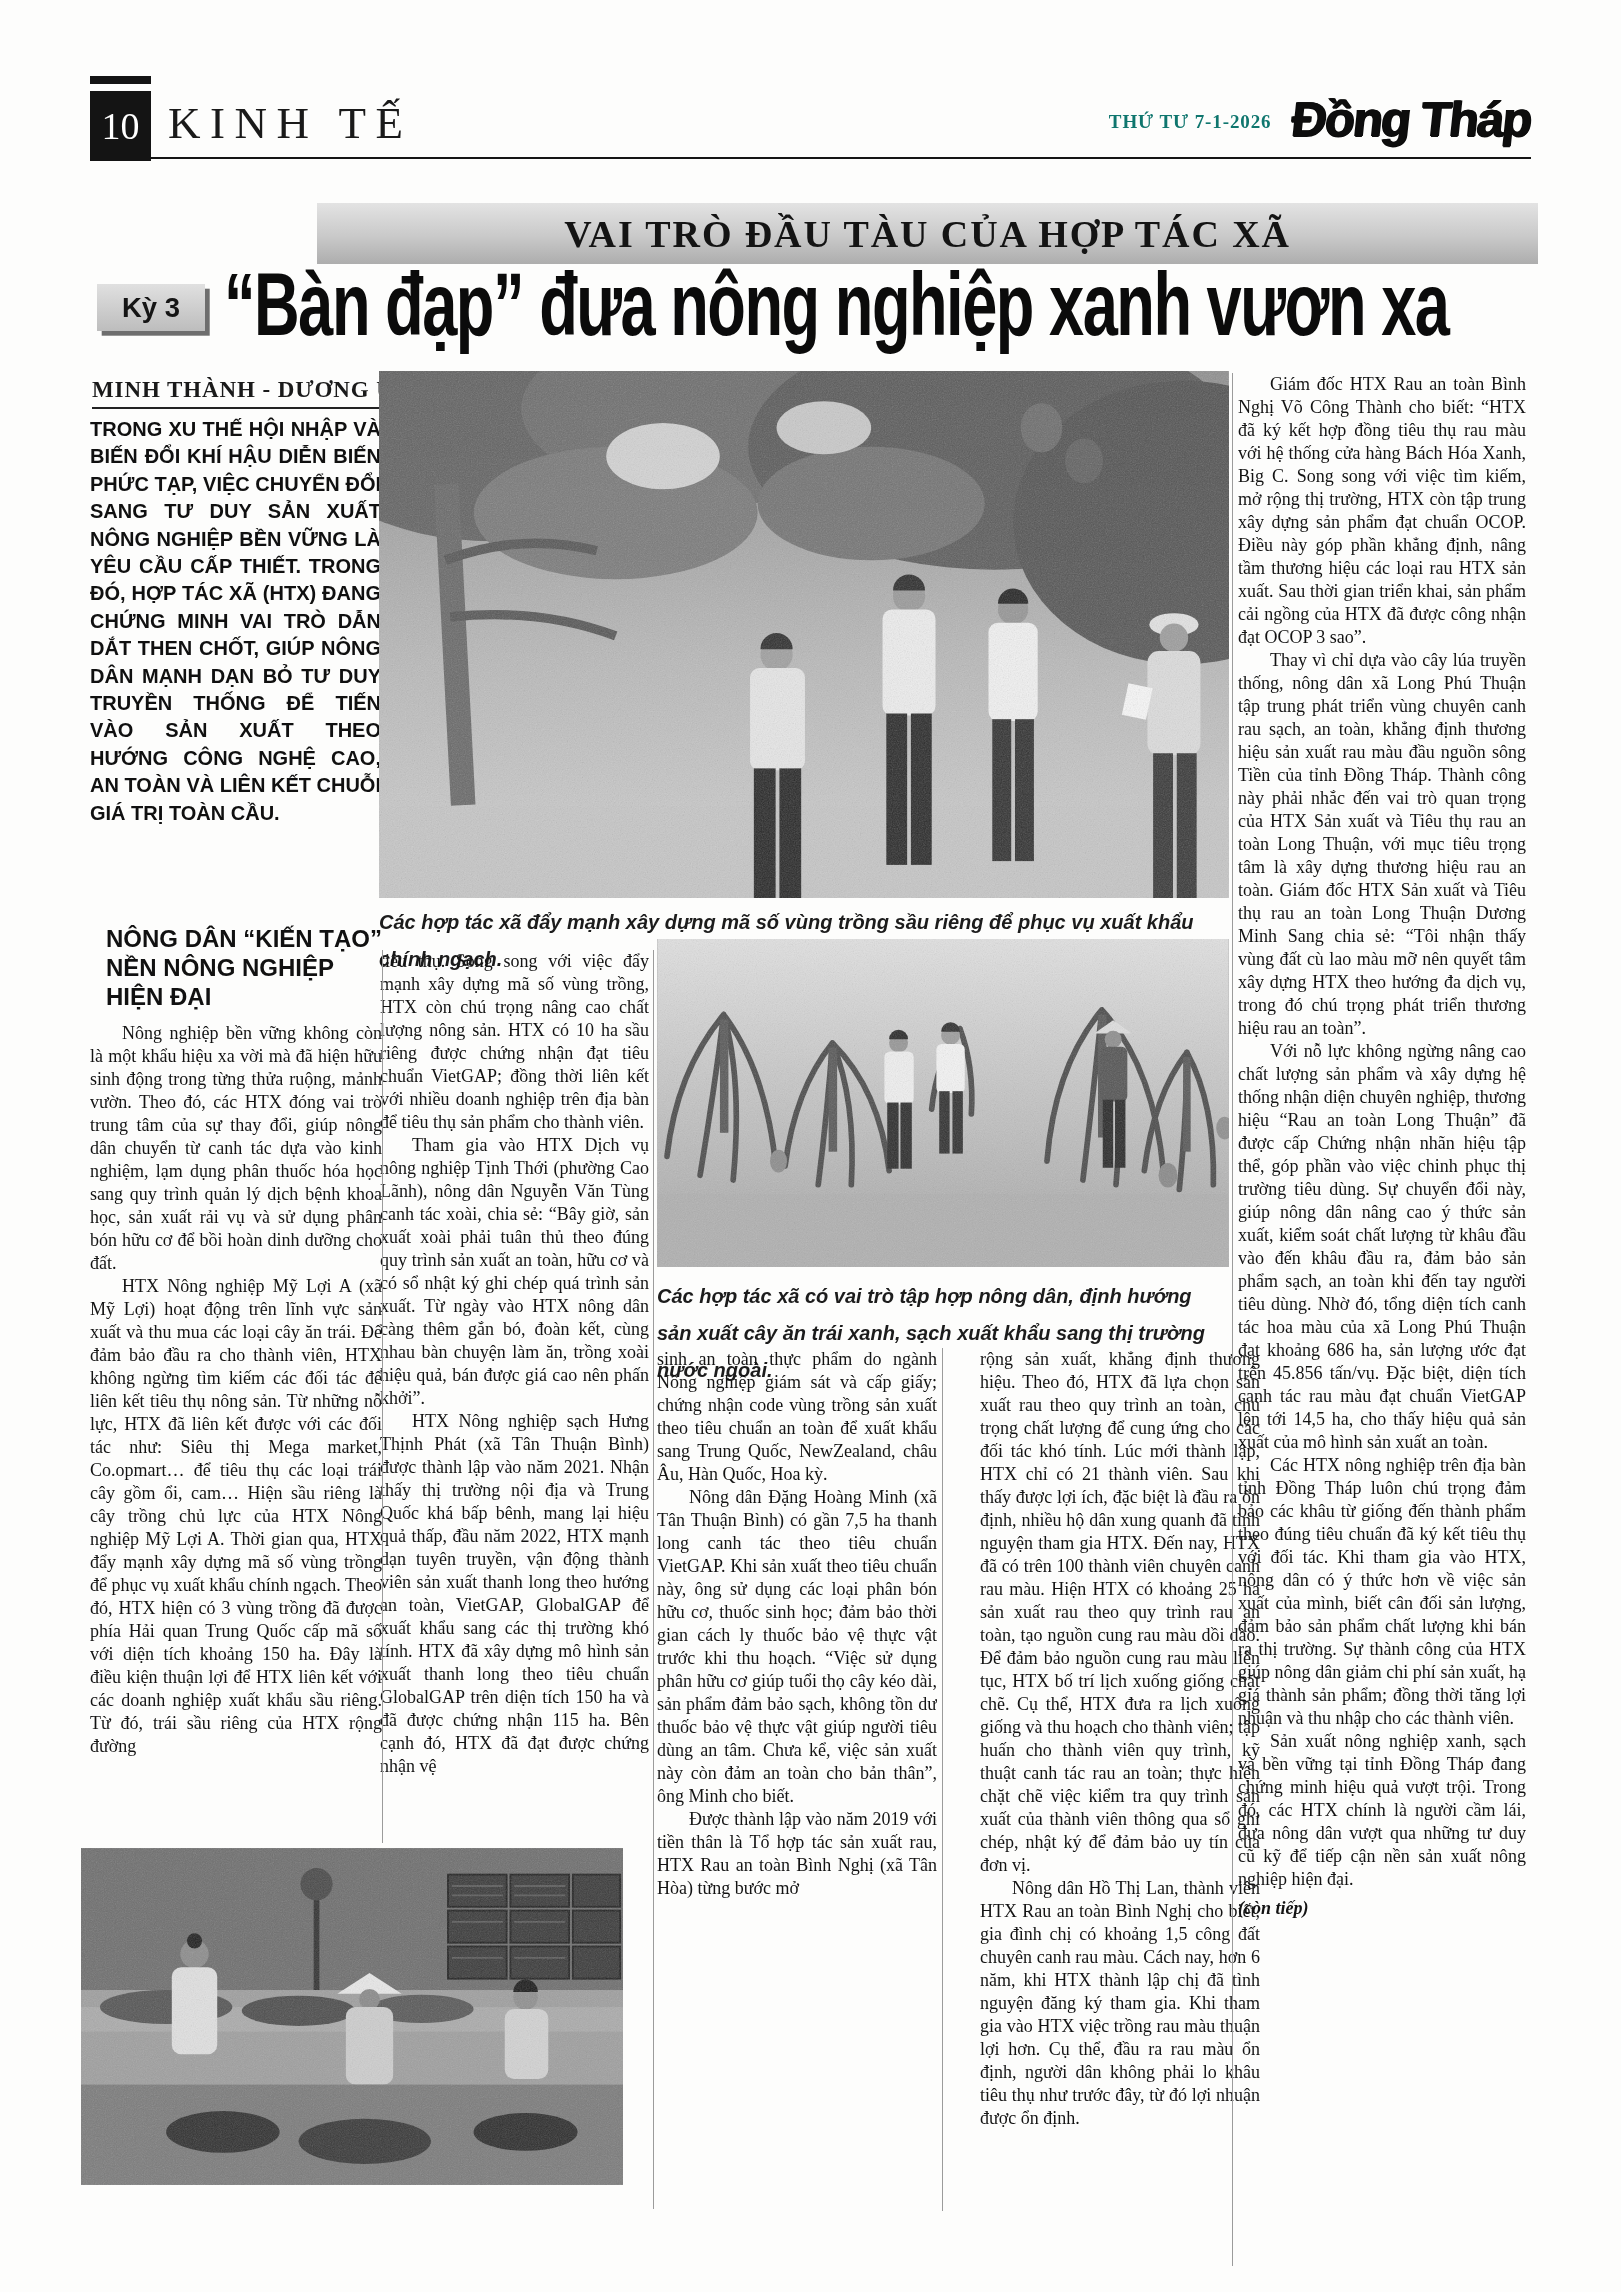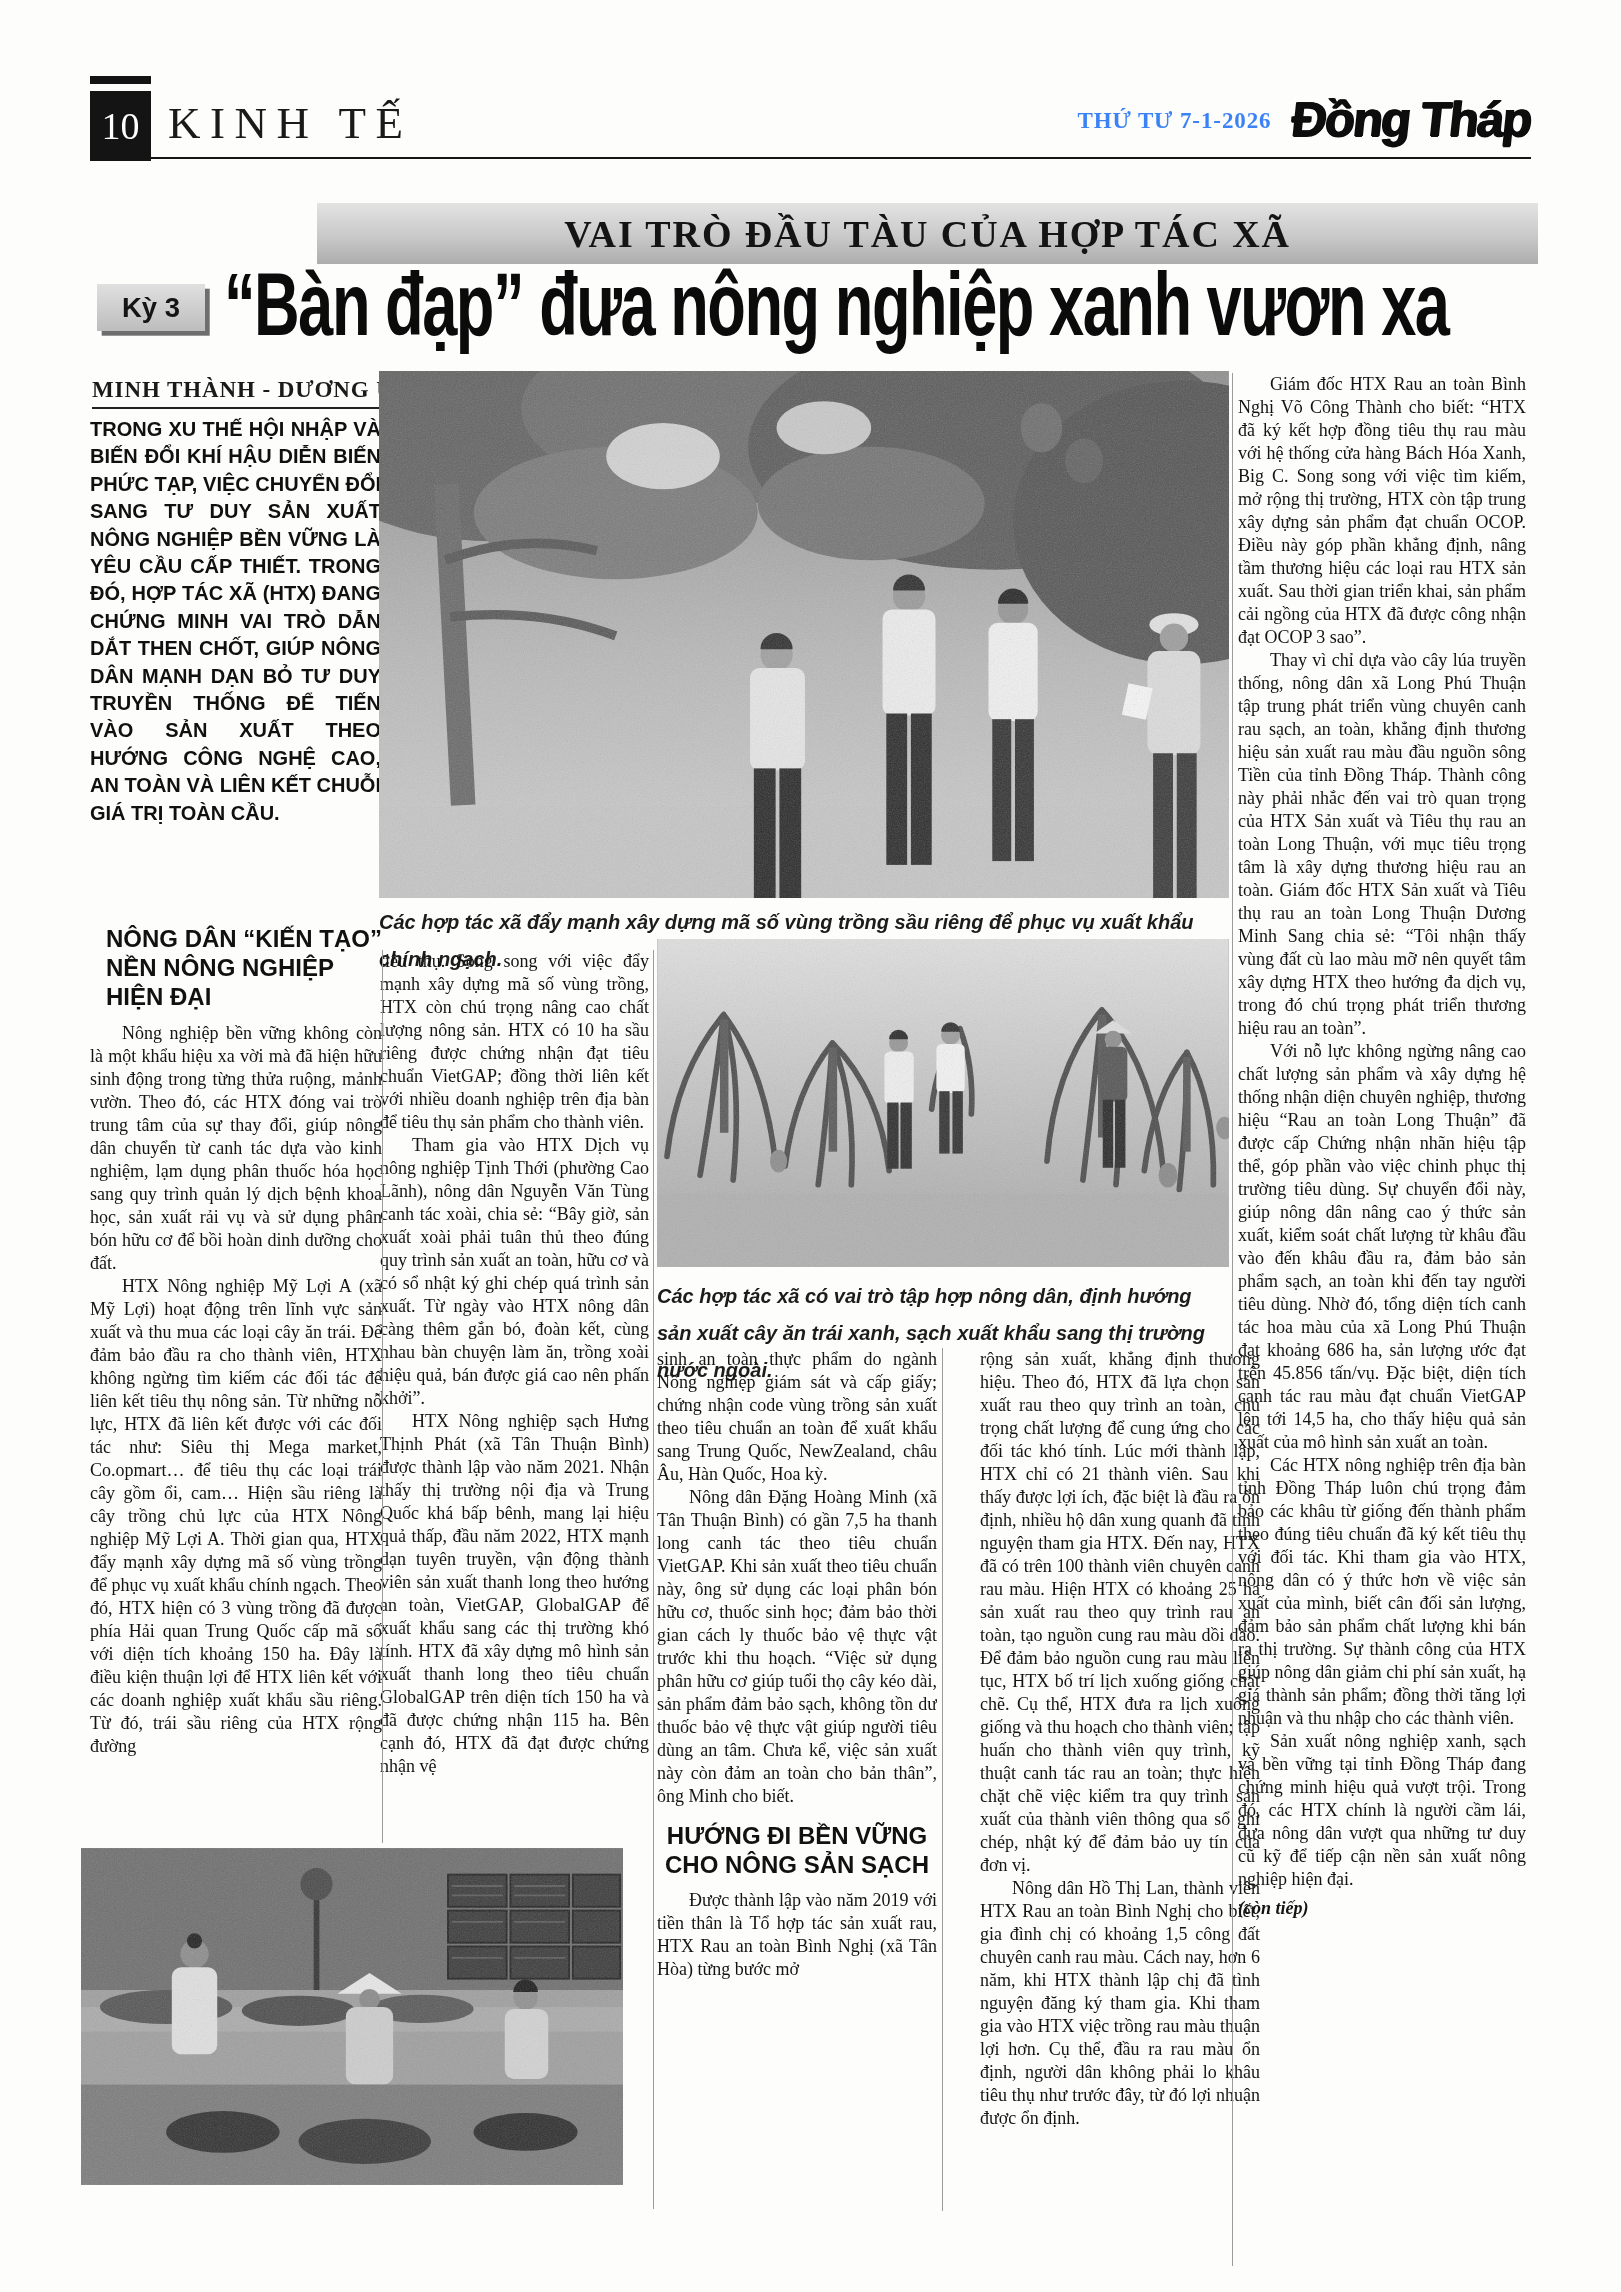--- a/index.html
+++ b/index.html
@@ -10,21 +10,21 @@
   .abs{position:absolute;}
 
   
   .hdr{left:90px;top:72px;width:1441px;height:85px;border-bottom:2.8px solid #151515;}
   .pnum-top{left:90px;top:76px;width:61px;height:7.6px;background:#141414;}
   .pnum-box{left:90px;top:91px;width:61px;height:70px;background:#141414;color:#fff;
     display:flex;align-items:center;justify-content:center;
     font-family:"Liberation Serif",serif;font-size:38px;}
   .section-title{left:168px;top:97px;font-size:45px;letter-spacing:9.5px;color:#1a1a1a;}
   .hdr-right{right:90px;left:auto;top:91px;width:719px;text-align:right;white-space:nowrap;}
-  .issue-date{font-size:23px;font-weight:bold;letter-spacing:0.9px;color:#3b82f6;
+  .issue-date{font-size:19px;font-weight:bold;letter-spacing:0.9px;color:#0f766e;
     font-family:"Liberation Serif",serif;margin-right:17px;vertical-align:7.6px;margin-left:36px;}
   .masthead{display:inline-block;font-family:"Liberation Sans",sans-serif;font-weight:bold;
     font-size:49px;transform:skewX(-6deg);letter-spacing:-1.9px;color:#0d0d0d;
     text-shadow:0.9px 0 #0d0d0d,-0.9px 0 #0d0d0d,0 0.9px #0d0d0d;}
 
   
   .kicker{left:317px;top:203px;width:1221px;height:61px;
     background:linear-gradient(#e3e3e3,#c9c9c9 55%,#adadad);
     display:flex;align-items:center;justify-content:center;
     font-weight:bold;font-size:38px;letter-spacing:1.9px;color:#141414;
@@ -236,21 +236,20 @@
           <rect x="484" y="170" width="11" height="72" fill="#2c2c2c"></rect>
       </g>
       <rect width="604" height="347" filter="url(#n2)"></rect>
     </svg>
   </div>
   <div class="abs caption cap2">Các hợp tác xã có vai trò tập hợp nông dân, định hướng sản xuất cây ăn trái xanh, sạch xuất khẩu sang thị trường nước ngoài.</div>
 
   <div class="abs bodytxt col3">
     <p class="cont">sinh an toàn thực phẩm do ngành Nông nghiệp giám sát và cấp giấy; chứng nhận code vùng trồng sản xuất theo tiêu chuẩn an toàn để xuất khẩu sang Trung Quốc, NewZealand, châu Âu, Hàn Quốc, Hoa kỳ.</p>
     <p>Nông dân Đặng Hoàng Minh (xã Tân Thuận Bình) có gần 7,5 ha thanh long canh tác theo tiêu chuẩn VietGAP. Khi sản xuất theo tiêu chuẩn này, ông sử dụng các loại phân bón hữu cơ, thuốc sinh học; đảm bảo thời gian cách ly thuốc bảo vệ thực vật trước khi thu hoạch. “Việc sử dụng phân hữu cơ giúp tuổi thọ cây kéo dài, sản phẩm đảm bảo sạch, không tồn dư thuốc bảo vệ thực vật giúp người tiêu dùng an tâm. Chưa kể, việc sản xuất này còn đảm an toàn cho bản thân”, ông Minh cho biết.</p>
-    <div class="subhead centered subhead-inline">HƯỚNG ĐI BỀN VỮNG CHO NÔNG SẢN SẠCH</div>
     <p>Được thành lập vào năm 2019 với tiền thân là Tổ hợp tác sản xuất rau, HTX Rau an toàn Bình Nghị (xã Tân Hòa) từng bước mở</p>
   </div>
 
   <div class="abs bodytxt col4">
     <p class="cont">rộng sản xuất, khẳng định thương hiệu. Theo đó, HTX đã lựa chọn sản xuất rau theo quy trình an toàn, chú trọng chất lượng để cung ứng cho các đối tác khó tính. Lúc mới thành lập, HTX chỉ có 21 thành viên. Sau khi thấy được lợi ích, đặc biệt là đầu ra ổn định, nhiều hộ dân xung quanh đã tình nguyện tham gia HTX. Đến nay, HTX đã có trên 100 thành viên chuyên canh rau màu. Hiện HTX có khoảng 25 ha sản xuất rau theo quy trình rau an toàn, tạo nguồn cung rau màu dồi dào. Để đảm bảo nguồn cung rau màu liên tục, HTX bố trí lịch xuống giống chặt chẽ. Cụ thể, HTX đưa ra lịch xuống giống và thu hoạch cho thành viên; tập huấn cho thành viên quy trình, kỹ thuật canh tác rau an toàn; thực hiện chặt chẽ việc kiểm tra quy trình sản xuất của thành viên thông qua sổ ghi chép, nhật ký để đảm bảo uy tín của đơn vị.</p>
     <p>Nông dân Hồ Thị Lan, thành viên HTX Rau an toàn Bình Nghị cho biết, gia đình chị có khoảng 1,5 công đất chuyên canh rau màu. Cách nay, hơn 6 năm, khi HTX thành lập chị đã tình nguyện đăng ký tham gia. Khi tham gia vào HTX việc trồng rau màu thuận lợi hơn. Cụ thể, đầu ra rau màu ổn định, người dân không phải lo khâu tiêu thụ như trước đây, từ đó lợi nhuận được ổn định.</p>
   </div>
 
   <div class="abs bodytxt col5">
     <p>Giám đốc HTX Rau an toàn Bình Nghị Võ Công Thành cho biết: “HTX đã ký kết hợp đồng tiêu thụ rau màu với hệ thống cửa hàng Bách Hóa Xanh, Big C. Song song với việc tìm kiếm, mở rộng thị trường, HTX còn tập trung xây dựng sản phẩm đạt chuẩn OCOP. Điều này góp phần khẳng định, nâng tầm thương hiệu các loại rau HTX sản xuất. Sau thời gian triển khai, sản phẩm cải ngồng của HTX đã được công nhận đạt OCOP 3 sao”.</p>

